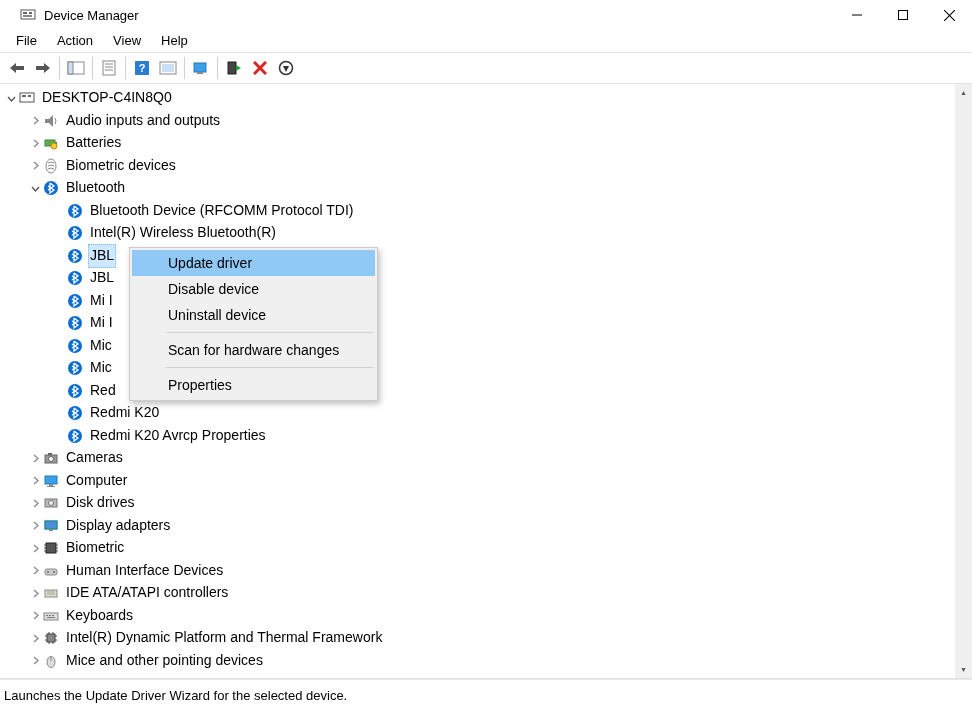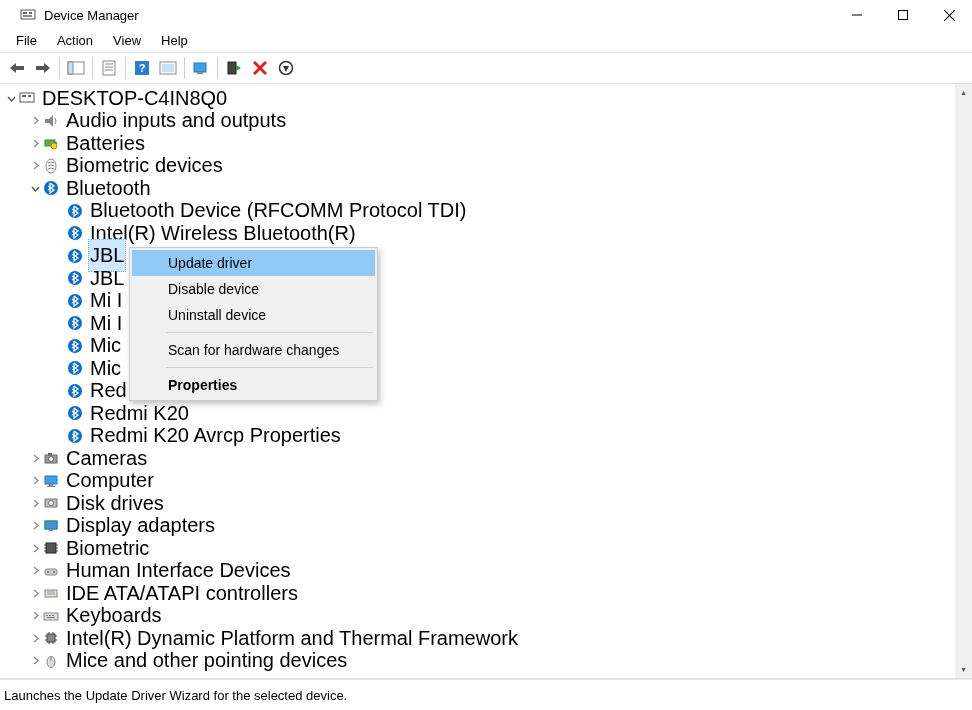--- a/index.html
+++ b/index.html
@@ -8,35 +8,35 @@
     .title-icon { width: 16px; height: 16px; margin-right: 8px; display:flex; align-items:center; justify-content:center;}
     .title-text { flex: 1; font-size: 13px; }
     .win-controls { display: flex; }
     .win-btn { width: 46px; height: 30px; display: flex; align-items: center; justify-content: center; cursor: default; }
     .menu-bar { display: flex; padding: 2px 4px 0 6px; height: 22px; font-size: 13px; gap: 0; }
     .menu-item { padding: 1px 10px 4px 10px; cursor: default; }
     .toolbar { display: flex; align-items: center; height: 32px; border-top: 1px solid #e0e0e0; border-bottom: 1px solid #e0e0e0; padding: 0 4px; gap: 0; }
     .tool-btn { width: 26px; height: 26px; display: flex; align-items: center; justify-content: center; cursor: default; }
     .tool-sep { width: 1px; height: 22px; background: #d0d0d0; margin: 0 3px; }
     .content-wrap { flex: 1; display: flex; position: relative; border-bottom: 1px solid #e0e0e0; overflow:hidden;}
-    .tree { flex: 1; padding: 3px 0 0 0; overflow: hidden; font-size: 20px; line-height: 1.55; }
+    .tree { flex: 1; padding: 3px 0 0 0; overflow: hidden; font-size: 14px; line-height: 1.55; }
     .node { display: flex; align-items: center; height: 22.5px; white-space: nowrap; }
     .exp { width: 14px; height: 14px; display: flex; align-items: center; justify-content: center; color: #666; font-size: 9px; cursor: default; user-select:none;}
     .indent-space { display:inline-block; }
     .dev-icon { width: 18px; height: 18px; display: flex; align-items: center; justify-content: center; margin-right: 4px; }
     .label { cursor: default; padding: 0 2px; }
     .label.sel { background: #cde8ff; border: 1px dotted #7ab9e8; padding: 0 1px; }
     .scroll-v { width: 17px; background: #f0f0f0; display: flex; flex-direction: column; }
     .scroll-btn { height: 17px; display: flex; align-items: center; justify-content: center; font-size: 8px; color: #555; }
     .scroll-track { flex: 1; }
     .status-bar { height: 31px; display: flex; align-items: center; padding: 0 4px; font-size: 13px; border-top: 1px solid #e8e8e8; }
     .ctx-menu { position: absolute; left: 129px; top: 163px; width: 249px; background: #f0f0f0; border: 1px solid #ccc; box-shadow: 2px 3px 6px rgba(0,0,0,.25); padding: 2px; font-size: 14px; }
     .ctx-item { height: 26px; display: flex; align-items: center; padding: 0 8px 0 36px; cursor: default; }
     .ctx-item.hover { background: #90c8f6; }
-    .ctx-item.bold { font-weight: 700; }
+    .ctx-item.bold { font-weight: 400; }
     .ctx-sep { height: 1px; background: #d0d0d0; margin: 4px 2px 4px 34px; }
     svg { display: block; }
   </style>
 </head>
 <body>
 
 <div class="title-bar">
   <span class="title-icon">
     <svg width="16" height="16" viewBox="0 0 16 16">
         <rect x="1" y="3" width="14" height="9" fill="#fff" stroke="#555"></rect>

